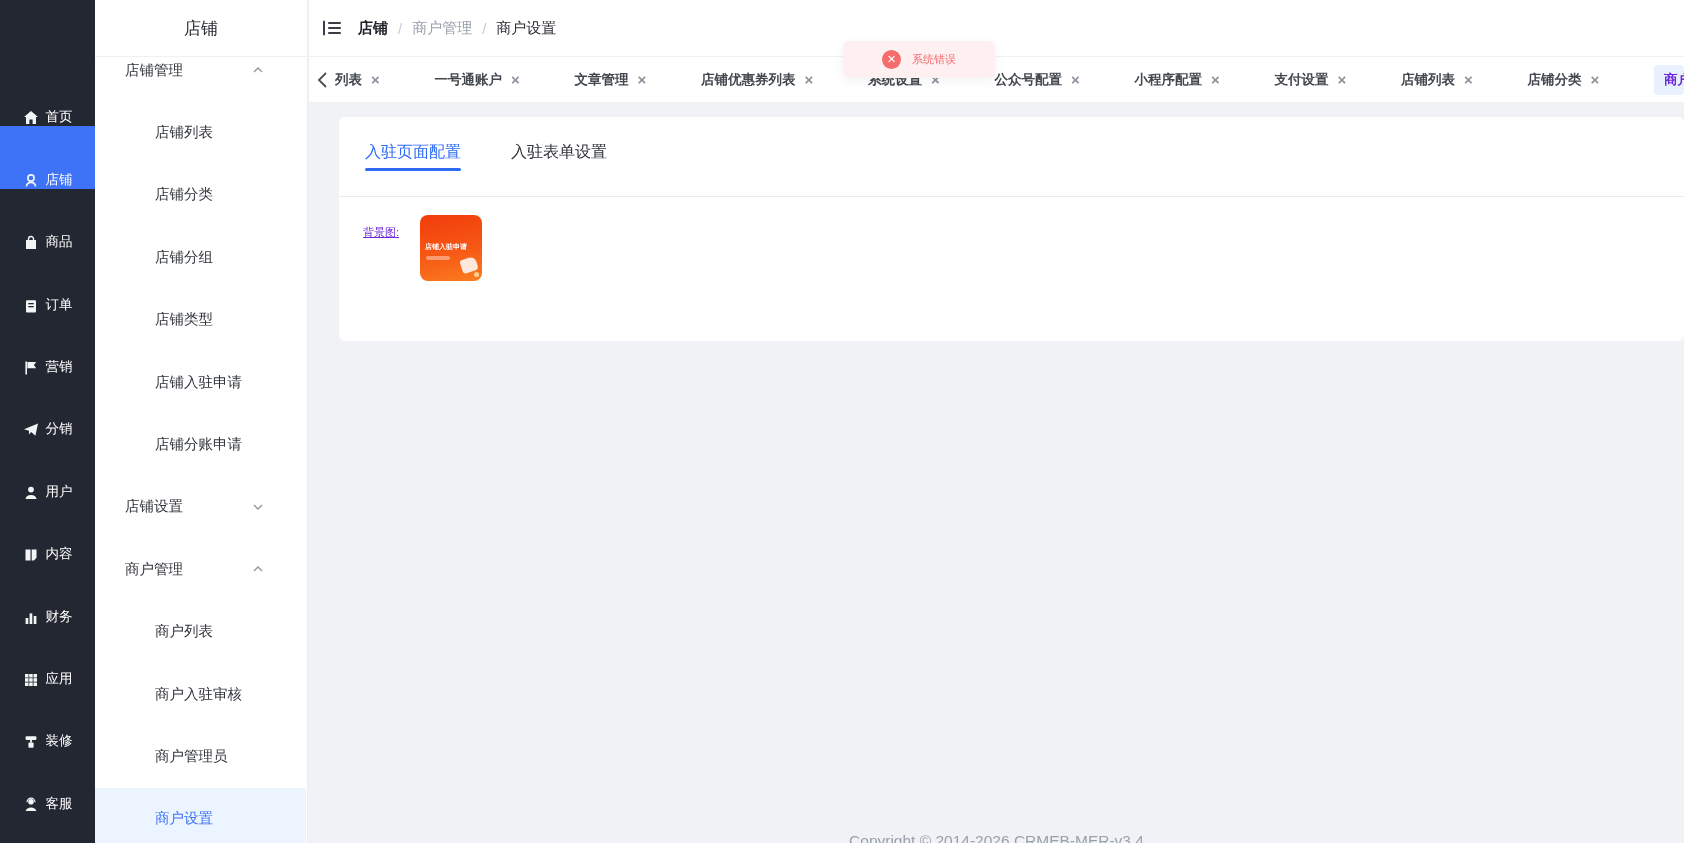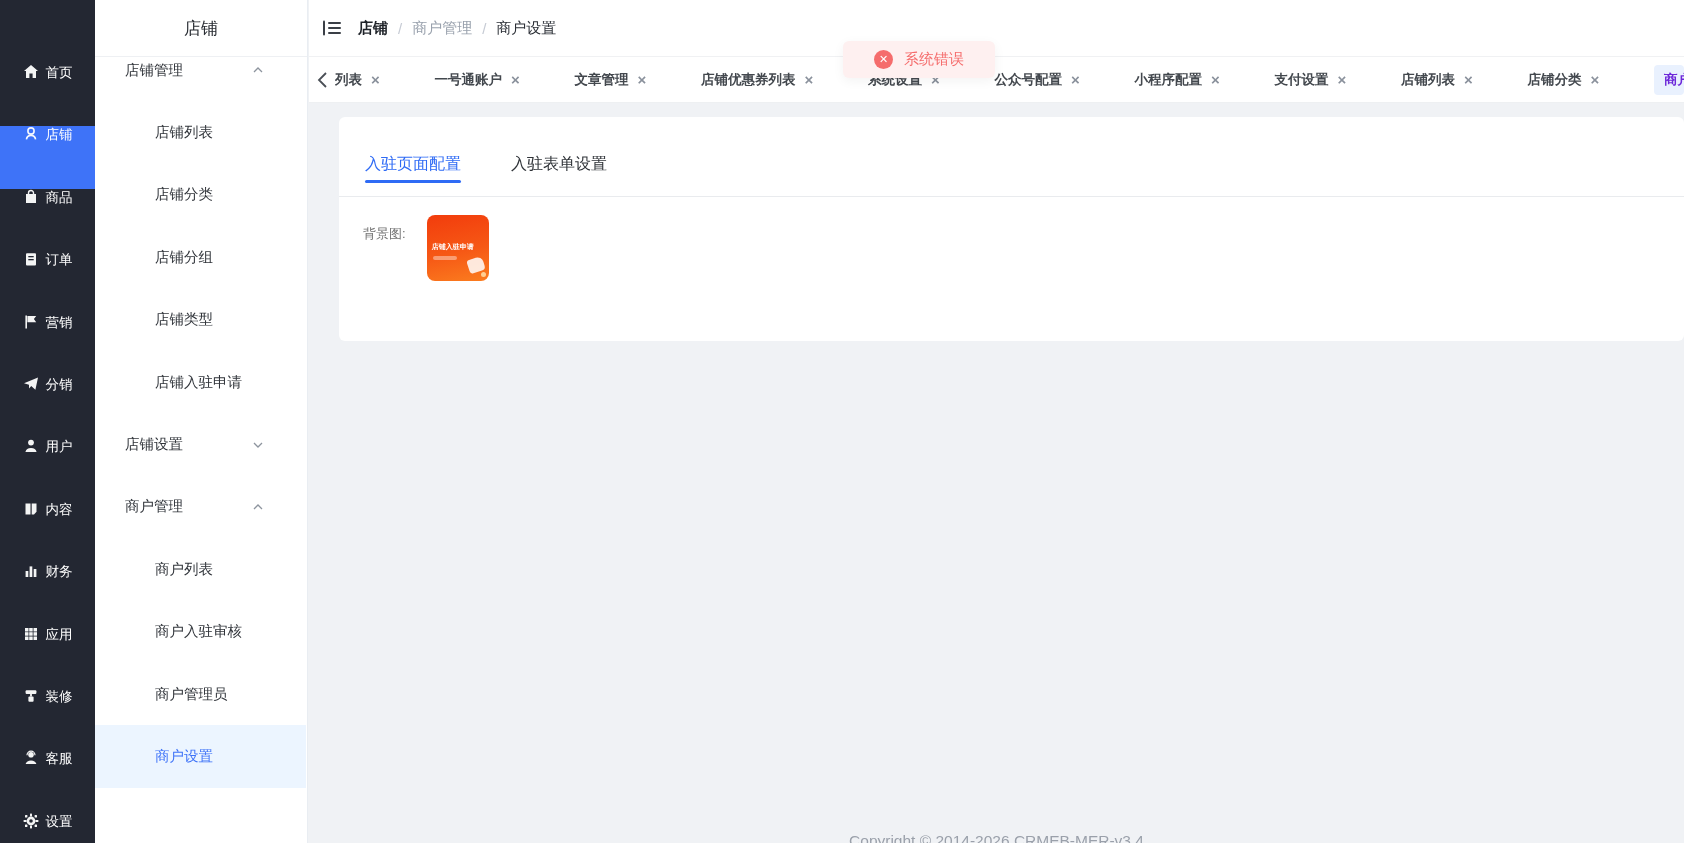--- a/index.html
+++ b/index.html
@@ -2,21 +2,21 @@
 <html><head>
 <meta charset="utf-8">
 <style>
   * { margin:0; padding:0; box-sizing:border-box; }
   html,body { width:1684px; height:843px; overflow:hidden; background:#f0f2f5;
     font-family:"Liberation Sans","DejaVu Sans",sans-serif; }
 
   
   .dark-sidebar { position:absolute; left:0; top:0; width:95px; height:843px;
     background:#232732; z-index:40; padding-top:64px; }
-  .nav-item { height:62.4px; display:flex; align-items:flex-start; justify-content:center;
+  .nav-item { height:62.4px; display:flex; align-items:flex-end; justify-content:center;
     gap:7px; color:#ffffff; font-size:13.5px; cursor:pointer; }
   .nav-item svg { width:16px; height:16px; flex:none; opacity:.95; }
   .nav-item.active { background:#3e73f8; }
 
   
   .sub-sidebar { position:absolute; left:95px; top:0; width:213px; height:843px;
     background:#ffffff; border-right:1px solid #e9edf2; z-index:30; }
   .sub-title { height:57px; line-height:57px; text-align:center; font-size:17px;
     color:#272b31; font-weight:500; border-bottom:1px solid #eef0f3; }
   .sub-menu { position:absolute; top:58px; left:0; right:1px; bottom:0; overflow:hidden; }
@@ -59,34 +59,34 @@
     padding:0 0 0 10px; color:#6d28d9; width:30px; overflow:hidden; flex:none; }
 
   
   .toast { position:absolute; left:843px; top:41px; height:37px; min-width:152px;
     background:#fef0f0; border-radius:6px; display:flex; align-items:center;
     justify-content:center; gap:11px; padding:0 18px; z-index:60;
     box-shadow:0 3px 12px rgba(0,0,0,.05); }
   .toast-icon { width:19px; height:19px; border-radius:50%; background:#f56c6c;
     color:#fff; font-size:11px; font-weight:700; display:flex; align-items:center;
     justify-content:center; }
-  .toast-text { color:#f56c6c; font-size:15px; }
+  .toast-text { color:#f56c6c; font-size:11px; }
 
   
   .content { position:absolute; top:104px; left:0; right:0; bottom:0; background:#f0f2f5; }
   .card { position:absolute; left:30px; right:0; top:13px; height:224px;
     background:#fff; border-radius:6px; }
-  .card-tabs { display:flex; gap:50px; padding:0 26px; height:80px;
+  .card-tabs { display:flex; gap:50px; padding:12px 26px; height:80px;
     align-items:flex-end; border-bottom:1px solid #e9ebee; }
   .ctab { font-size:16px; padding-bottom:21px; color:#2f3338; cursor:pointer; position:relative; }
   .ctab.active { color:#2f6bf5; }
   .ctab.active::after { content:''; position:absolute; left:0; right:0; bottom:13px;
     height:3px; border-radius:2px; background:#2f6bf5; }
   .form-row { display:flex; align-items:flex-start; padding:18px 0 0 24px; }
-  .field-label { font-size:13px; color:#737373; padding-top:10px; }
+  .field-label { font-size:11px; color:#6d28d9; padding-top:10px;text-decoration:underline; }
   .thumb { width:62px; height:66px; border-radius:8px; margin-left:21px; position:relative;
     overflow:hidden; cursor:pointer;
     background:linear-gradient(168deg,#f23c0c 0%,#f65815 55%,#fb7d1f 100%); }
   .thumb-title { position:absolute; left:5px; top:27px; color:#fff; font-size:7px;
     font-weight:700; white-space:nowrap; letter-spacing:0; }
   .thumb-subline { position:absolute; left:6px; top:41px; width:24px; height:4px;
     background:rgba(255,255,255,.4); border-radius:2px; }
   .thumb-hand { position:absolute; right:5px; bottom:9px; width:16px; height:14px;
     background:#fff; opacity:.85; border-radius:3px 6px 4px 3px; transform:rotate(-18deg); }
   .thumb-spark { position:absolute; right:3px; bottom:4px; width:5px; height:5px;
@@ -245,20 +245,23 @@
         </div>
       <div class="menu-row sub">
           <span>店铺分组</span>
         </div>
       <div class="menu-row sub">
           <span>店铺类型</span>
         </div>
       <div class="menu-row sub">
           <span>店铺入驻申请</span>
         </div>
+      <div class="menu-row sub">
+          <span>店铺分账申请</span>
+        </div>
 
       <div class="menu-row group">
         <span>店铺设置</span>
         <svg class="chev" viewBox="0 0 12 12">
             <path fill="none" stroke="currentColor" stroke-width="1.3" d="M2 4l4 4 4-4"></path>
           </svg>
       </div>
 
       <div class="menu-row group">
         <span>商户管理</span>

